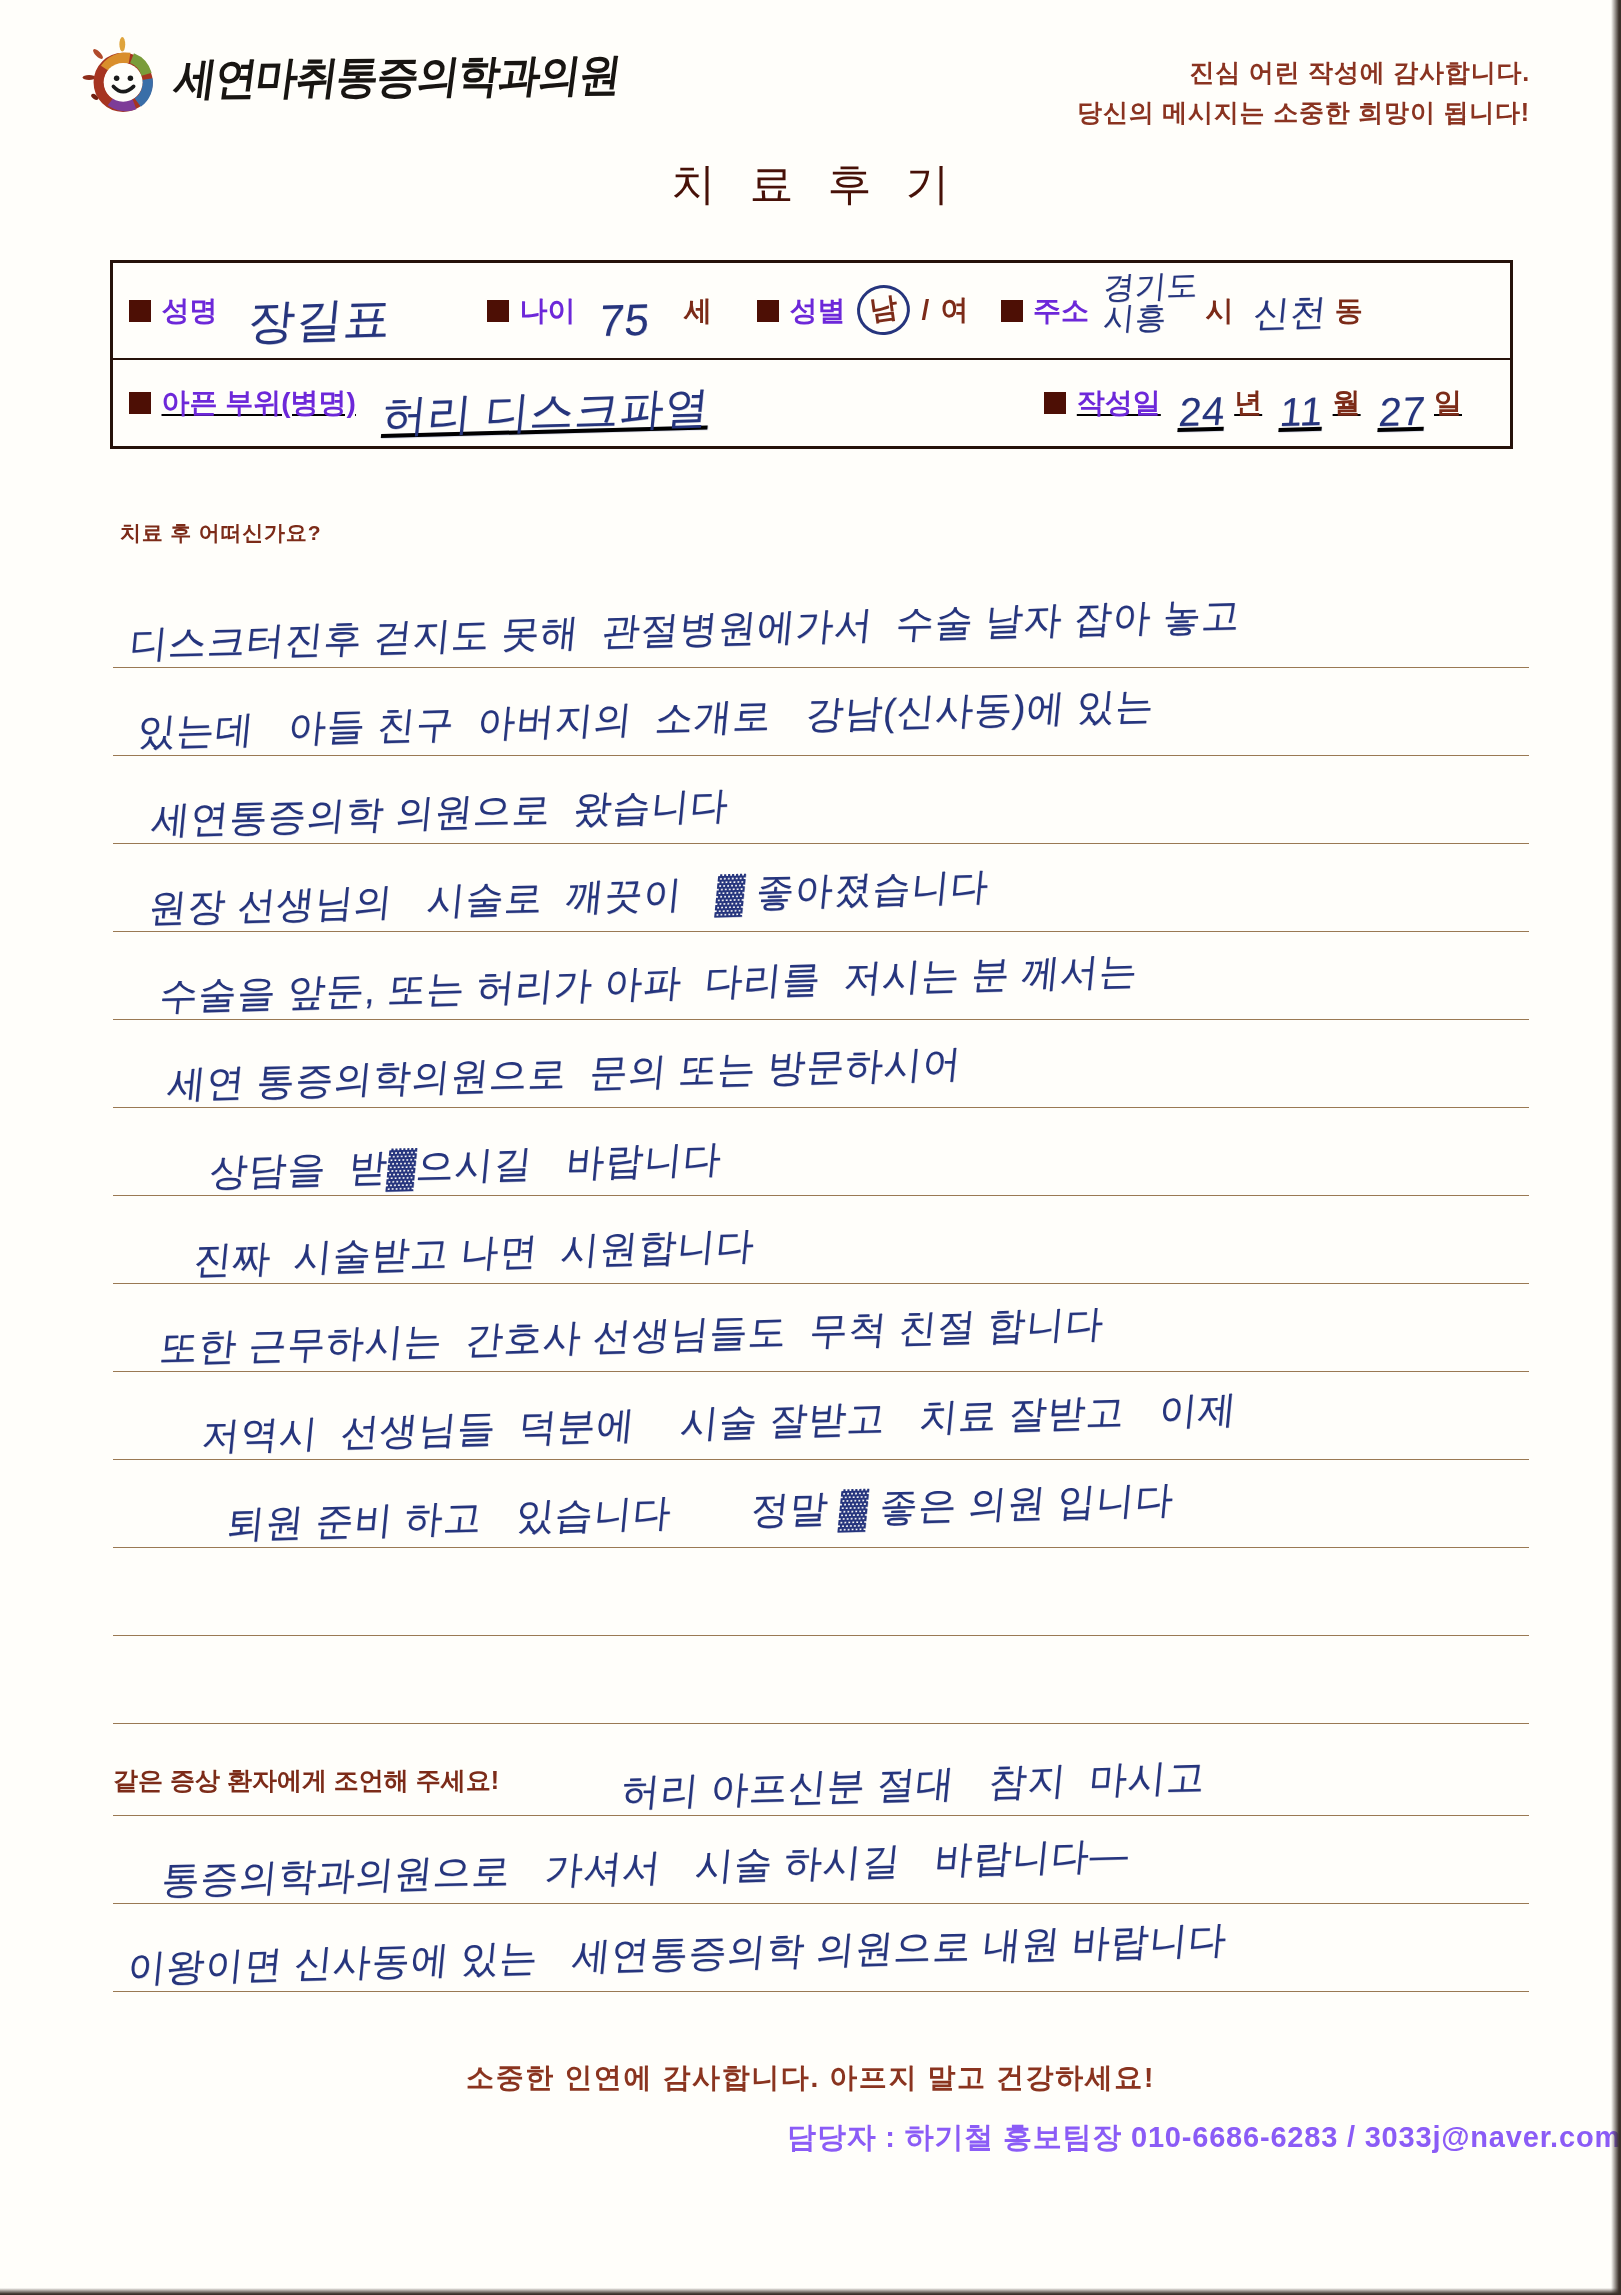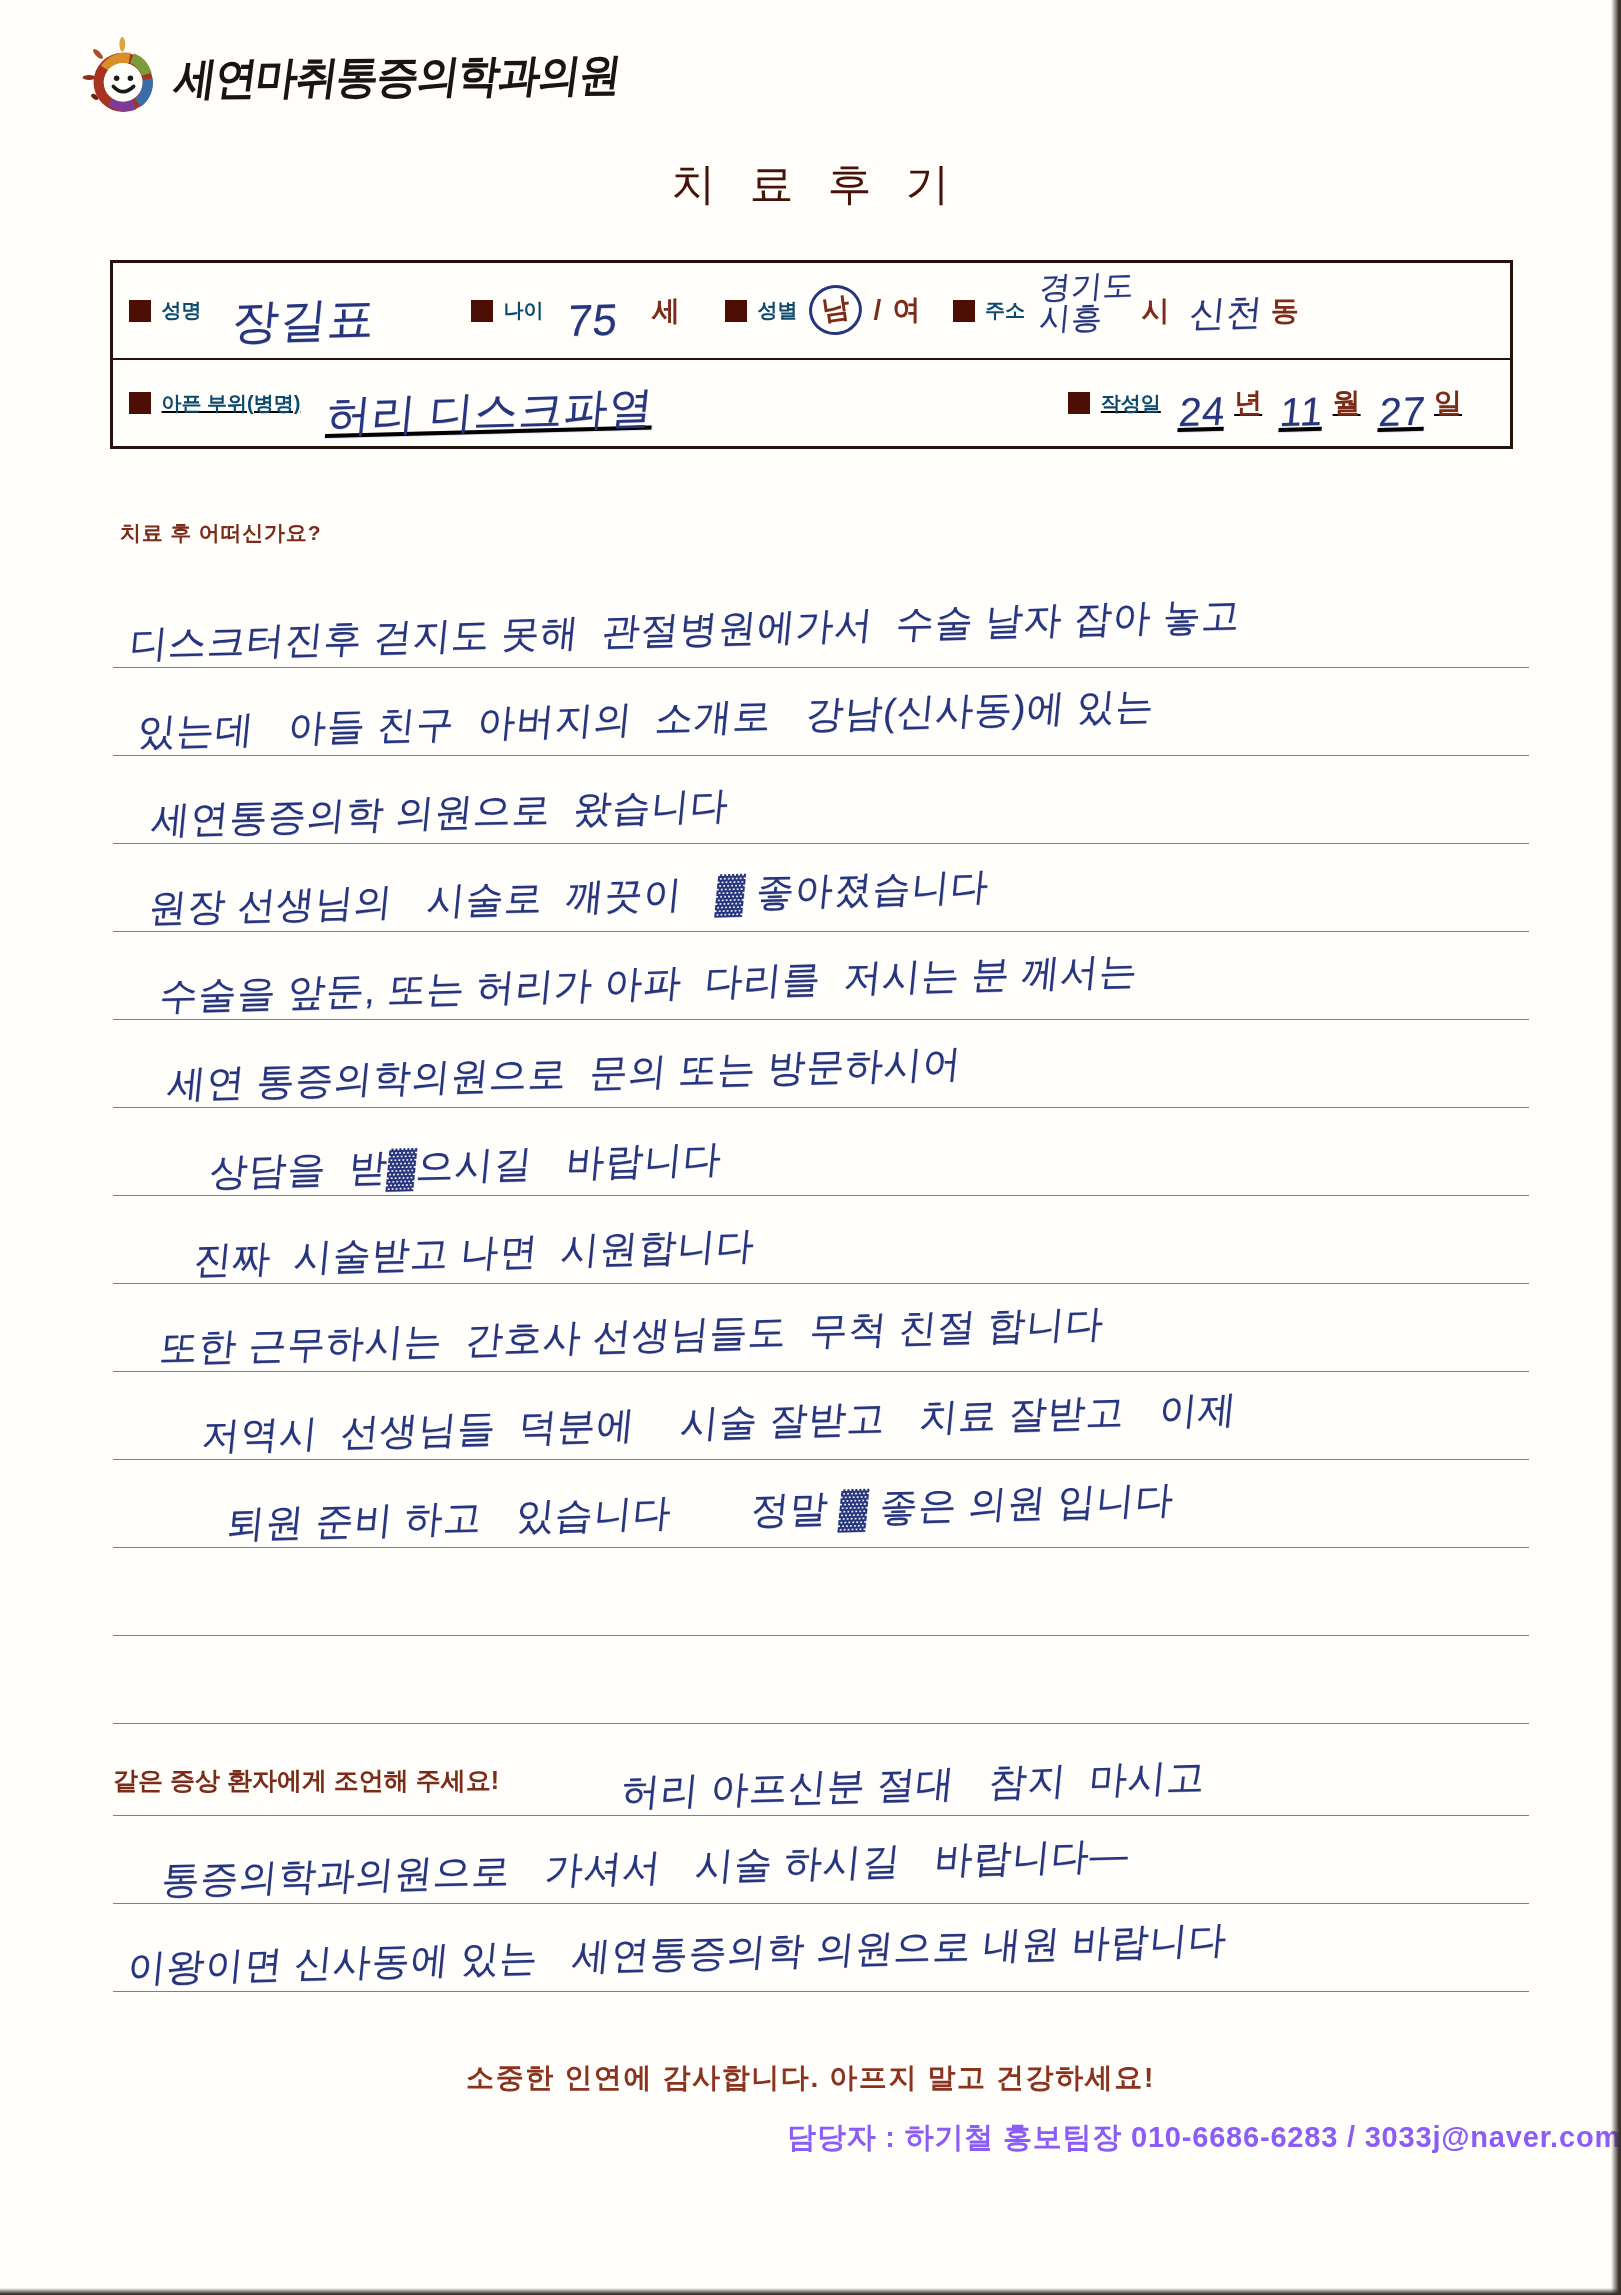--- a/index.html
+++ b/index.html
@@ -15,21 +15,21 @@
   .page-title{position:absolute;left:0;top:155px;width:100%;text-align:center;font-size:44px;
               font-weight:400;color:#471108;letter-spacing:34px;text-indent:34px;}
 
   
   .info-table{position:absolute;left:110px;top:260px;width:1403px;height:189px;
               border:3.2px solid #26120a;box-sizing:border-box;background:transparent;}
   .info-row{display:flex;align-items:center;padding:0 16px;box-sizing:border-box;}
   .row1{height:97px;border-bottom:2.4px solid #26120a;}
   .row2{height:86px;text-decoration:underline;}
   .bullet{display:inline-block;width:22px;height:22px;background:#4d0f05;margin-right:10.5px;flex:none;}
-  .flabel{font-size:20px;font-weight:700;color:#0c4a6e;white-space:nowrap;display:flex;align-items:center;}
+  .flabel{font-size:28px;font-weight:700;color:#6d28d9;white-space:nowrap;display:flex;align-items:center;}
   .ink{color:#26357d;white-space:pre;font-weight:500;letter-spacing:0.8px;
        text-shadow:0.5px 0.5px 0 rgba(38,53,125,.35);
        transform:rotate(-1.5deg) skewX(-7deg);transform-origin:left bottom;display:inline-block;}
   .name-val{font-size:47px;margin:24px 0 0 27.5px;width:242px;flex:none;}
   .age-val{font-size:44px;margin:21px 14.5px 0 21px;width:73px;flex:none;}
   .unit{font-size:28px;font-weight:700;color:#7c2b18;white-space:nowrap;}
   .gender-group{display:flex;align-items:center;margin-left:11.3px;gap:11.3px;}
   .gender-circle{border:3.2px solid #26357d;border-radius:50%;padding:1.6px 9.7px 4.8px 9.7px;
                  transform:rotate(-8deg);display:inline-block;}
   .addr-stack{display:flex;flex-direction:column;margin:-16px 8px 0 13px;line-height:1.0;}
@@ -98,20 +98,24 @@
         <path d="M66 83 A30 30 0 0 1 37 79" fill="none" stroke="#7d3c98" stroke-width="13"></path>
         <circle cx="52" cy="56" r="24" fill="#fffefa"></circle>
         <circle cx="44" cy="51" r="3.4" fill="#1a1a1a"></circle>
         <circle cx="61" cy="51" r="3.4" fill="#1a1a1a"></circle>
         <path d="M40 61 Q52 74 65 61" fill="none" stroke="#1a1a1a" stroke-width="4.5" stroke-linecap="round"></path>
       </svg>
     </span>
     <span class="logo-text">세연마취통증의학과의원</span>
   </div>
 
+  <div class="thanks">
+    <div>진심 어린 작성에 감사합니다.</div>
+    <div>당신의 메시지는 소중한 희망이 됩니다!</div>
+  </div>
 
   <div class="page-title">치료후기</div>
 
   <div class="info-table">
     <div class="info-row row1">
       <span class="flabel">
           <span class="bullet"></span>
           <span>성명</span>
         </span>
       <span class="ink name-val">장길표</span>

